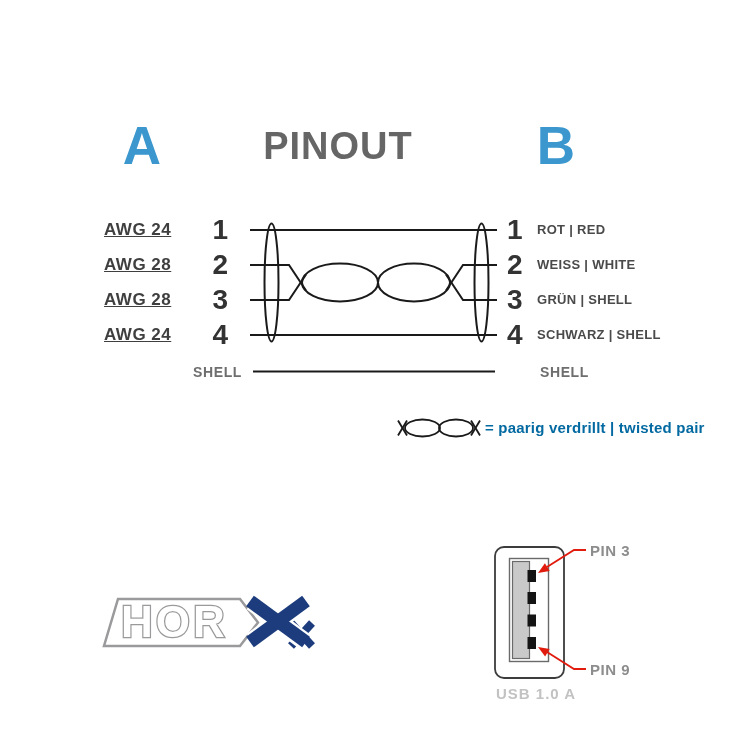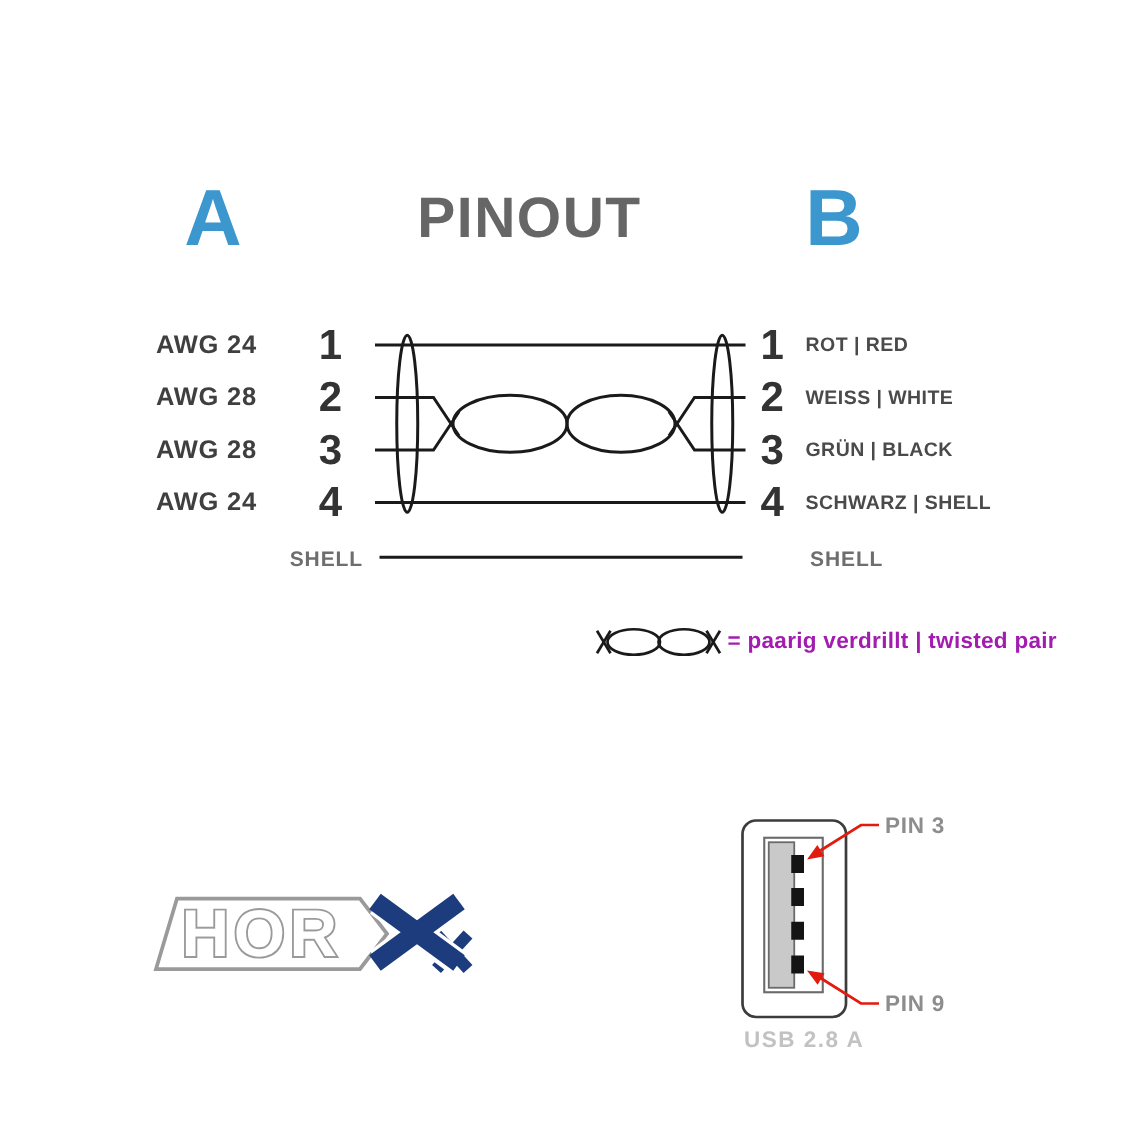--- a/index.html
+++ b/index.html
@@ -3,69 +3,69 @@
 <meta charset="utf-8">
 <style>
   html,body{margin:0;padding:0;background:#fff;}
   .stage{
     position:relative;width:754px;height:754px;background:#ffffff;
     font-family:"Liberation Sans","DejaVu Sans",sans-serif;overflow:hidden;
   }
   .t{position:absolute;font-weight:bold;white-space:nowrap;}
   .conn-letter{font-size:53px;color:#3b97ce;line-height:56px;text-align:center;width:56px;}
   .title{font-size:38px;color:#666666;line-height:42px;letter-spacing:1px;text-align:center;width:220px;}
-  .awg{font-size:17px;color:#3f3f3f;line-height:22px;letter-spacing:.5px;}
+  .awg{font-size:17px;color:#3f3f3f;line-height:22px;letter-spacing:.5px;text-decoration:underline;}
   .pin-num{font-size:28px;color:#333333;line-height:30px;}
   .pin-num.left{width:34px;text-align:right;}
   .wirecolor{font-size:13px;color:#4a4a4a;line-height:18px;letter-spacing:.3px;}
   .shell{font-size:14px;color:#6e6e6e;line-height:16px;letter-spacing:.6px;}
-  .legend-text{font-size:15px;color:#a21caf;line-height:18px;letter-spacing:.2px;text-align:right;}
+  .legend-text{font-size:15px;color:#0369a1;line-height:18px;letter-spacing:.2px;text-align:right;}
   .pin-callout{font-size:15px;color:#8d8d8d;line-height:16px;letter-spacing:.5px;}
   .usb-caption{font-size:15px;color:#c2c2c2;line-height:16px;letter-spacing:1px;}
   svg{position:absolute;left:0;top:0;}
   .art{stroke:#1a1a1a;stroke-width:2;fill:none;}
   .art-thin{stroke:#1a1a1a;stroke-width:1.8;fill:none;}
 </style>
 </head>
 <body>
 
 <div class="stage">
 
   <div class="t conn-letter" style="left:114px;top:118px;">A</div>
-  <div class="t title" style="left:243px;top:125px;">PINOUT</div>
+  <div class="t title" style="left:228px;top:125px;">PINOUT</div>
   <div class="t conn-letter" style="left:528px;top:118px;">B</div>
 
   <div class="t awg" style="left:104px;top:219px;">AWG 24</div>
   <div class="t awg" style="left:104px;top:254px;">AWG 28</div>
   <div class="t awg" style="left:104px;top:289px;">AWG 28</div>
   <div class="t awg" style="left:104px;top:324px;">AWG 24</div>
 
   <div class="t pin-num left" style="left:194px;top:215px;">1</div>
   <div class="t pin-num left" style="left:194px;top:250px;">2</div>
   <div class="t pin-num left" style="left:194px;top:285px;">3</div>
   <div class="t pin-num left" style="left:194px;top:320px;">4</div>
 
   <div class="t pin-num" style="left:507px;top:215px;">1</div>
   <div class="t pin-num" style="left:507px;top:250px;">2</div>
   <div class="t pin-num" style="left:507px;top:285px;">3</div>
   <div class="t pin-num" style="left:507px;top:320px;">4</div>
 
   <div class="t wirecolor" style="left:537px;top:221px;">ROT | RED</div>
   <div class="t wirecolor" style="left:537px;top:256px;">WEISS | WHITE</div>
-  <div class="t wirecolor" style="left:537px;top:291px;">GRÜN | BLACK</div>
+  <div class="t wirecolor" style="left:537px;top:291px;">GRÜN | SHELL</div>
   <div class="t wirecolor" style="left:537px;top:326px;">SCHWARZ | SHELL</div>
 
   <div class="t shell" style="left:160px;top:364px;width:82px;text-align:right;">SHELL</div>
   <div class="t shell" style="left:540px;top:364px;">SHELL</div>
 
   <div class="t legend-text" style="left:485px;top:419px;">= paarig verdrillt | twisted pair</div>
 
   <div class="t pin-callout" style="left:590px;top:543px;">PIN 3</div>
   <div class="t pin-callout" style="left:590px;top:662px;">PIN 9</div>
-  <div class="t usb-caption" style="left:496px;top:686px;">USB 2.8 A</div>
+  <div class="t usb-caption" style="left:496px;top:686px;">USB 1.0 A</div>
 
   <svg width="754" height="754" viewBox="0 0 754 754">
 
     <g>
       <line class="art" x1="250" y1="230" x2="497" y2="230"></line>
       <line class="art" x1="250" y1="335" x2="497" y2="335"></line>
 
       <polyline class="art" points="250,265 289,265 306,290.5"></polyline>
       <polyline class="art" points="250,300 289,300 306,274.5"></polyline>
       <ellipse class="art" cx="340" cy="282.5" rx="38" ry="19"></ellipse>

